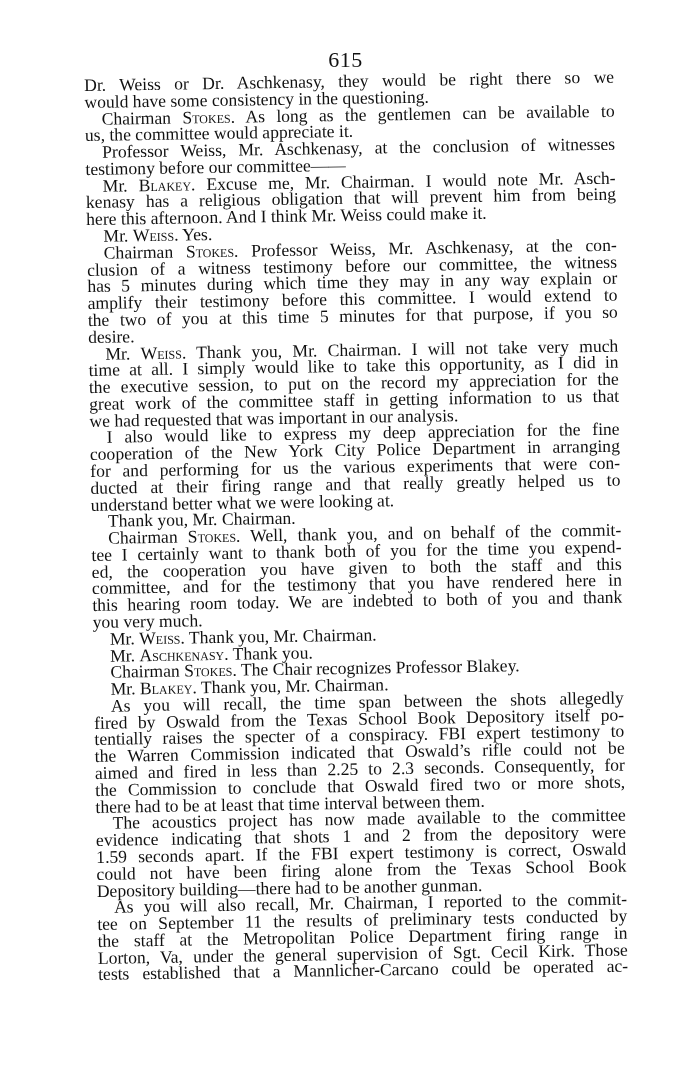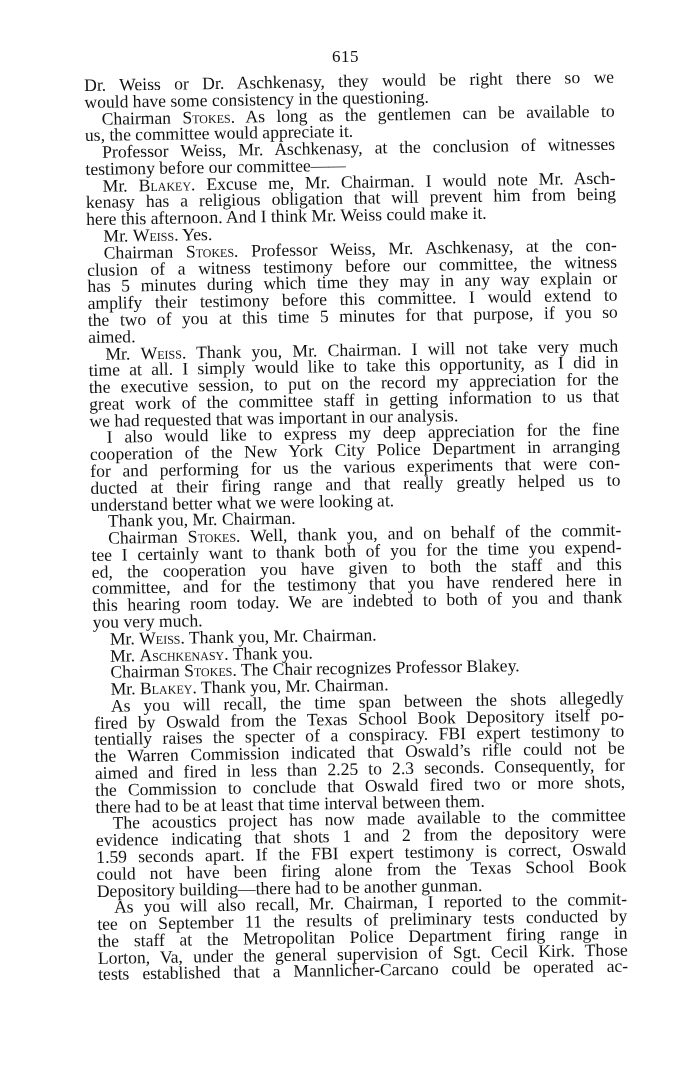--- a/index.html
+++ b/index.html
@@ -3,21 +3,21 @@
 <meta charset="utf-8">
 <style>
   html, body { margin: 0; padding: 0; background: #ffffff; }
   body {
     width: 691px; height: 1081px; overflow: hidden; position: relative;
     font-family: "Liberation Serif", "DejaVu Serif", serif;
     color: #111111;
   }
   .page-number {
     position: absolute; top: 47px; left: 0; width: 691px;
-    text-align: center; font-size: 17px; letter-spacing: 0.5px;
+    text-align: center; font-size: 22px; letter-spacing: 0.5px;
   }
   .body-text {
     position: absolute; top: 77px; left: 84px; width: 530px;
     font-size: 17.6px; line-height: 21.8px;
     transform: rotate(-0.9deg); transform-origin: 0 0;
   }
   .line {
     display: block; white-space: nowrap;
     text-align: justify; text-align-last: justify;
   }
@@ -39,21 +39,21 @@
     <span class="line last"><span>testimony before our committee——</span></span>
     <span class="line indent"><span>Mr. </span><span class="sc">Blakey.</span><span> Excuse me, Mr. Chairman. I would note Mr. Asch-</span></span>
     <span class="line"><span>kenasy has a religious obligation that will prevent him from being</span></span>
     <span class="line last"><span>here this afternoon. And I think Mr. Weiss could make it.</span></span>
     <span class="line indent last"><span>Mr. </span><span class="sc">Weiss.</span><span> Yes.</span></span>
     <span class="line indent"><span>Chairman </span><span class="sc">Stokes.</span><span> Professor Weiss, Mr. Aschkenasy, at the con-</span></span>
     <span class="line"><span>clusion of a witness testimony before our committee, the witness</span></span>
     <span class="line"><span>has 5 minutes during which time they may in any way explain or</span></span>
     <span class="line"><span>amplify their testimony before this committee. I would extend to</span></span>
     <span class="line"><span>the two of you at this time 5 minutes for that purpose, if you so</span></span>
-    <span class="line last"><span>aimed.</span></span>
+    <span class="line last"><span>desire.</span></span>
     <span class="line indent"><span>Mr. </span><span class="sc">Weiss.</span><span> Thank you, Mr. Chairman. I will not take very much</span></span>
     <span class="line"><span>time at all. I simply would like to take this opportunity, as I did in</span></span>
     <span class="line"><span>the executive session, to put on the record my appreciation for the</span></span>
     <span class="line"><span>great work of the committee staff in getting information to us that</span></span>
     <span class="line last"><span>we had requested that was important in our analysis.</span></span>
     <span class="line indent"><span>I also would like to express my deep appreciation for the fine</span></span>
     <span class="line"><span>cooperation of the New York City Police Department in arranging</span></span>
     <span class="line"><span>for and performing for us the various experiments that were con-</span></span>
     <span class="line"><span>ducted at their firing range and that really greatly helped us to</span></span>
     <span class="line last"><span>understand better what we were looking at.</span></span>

